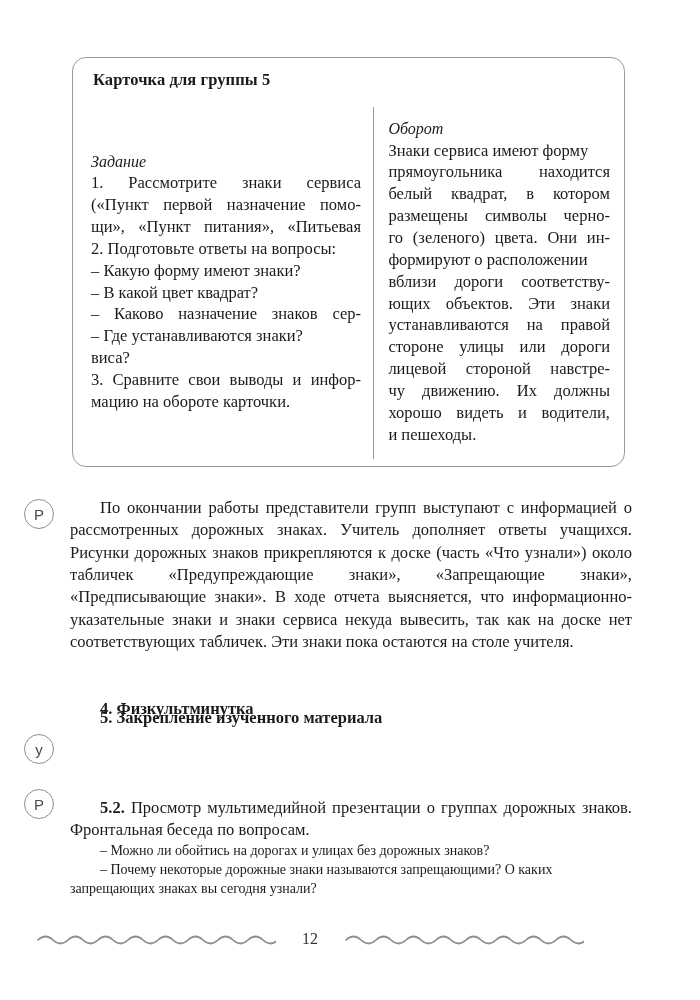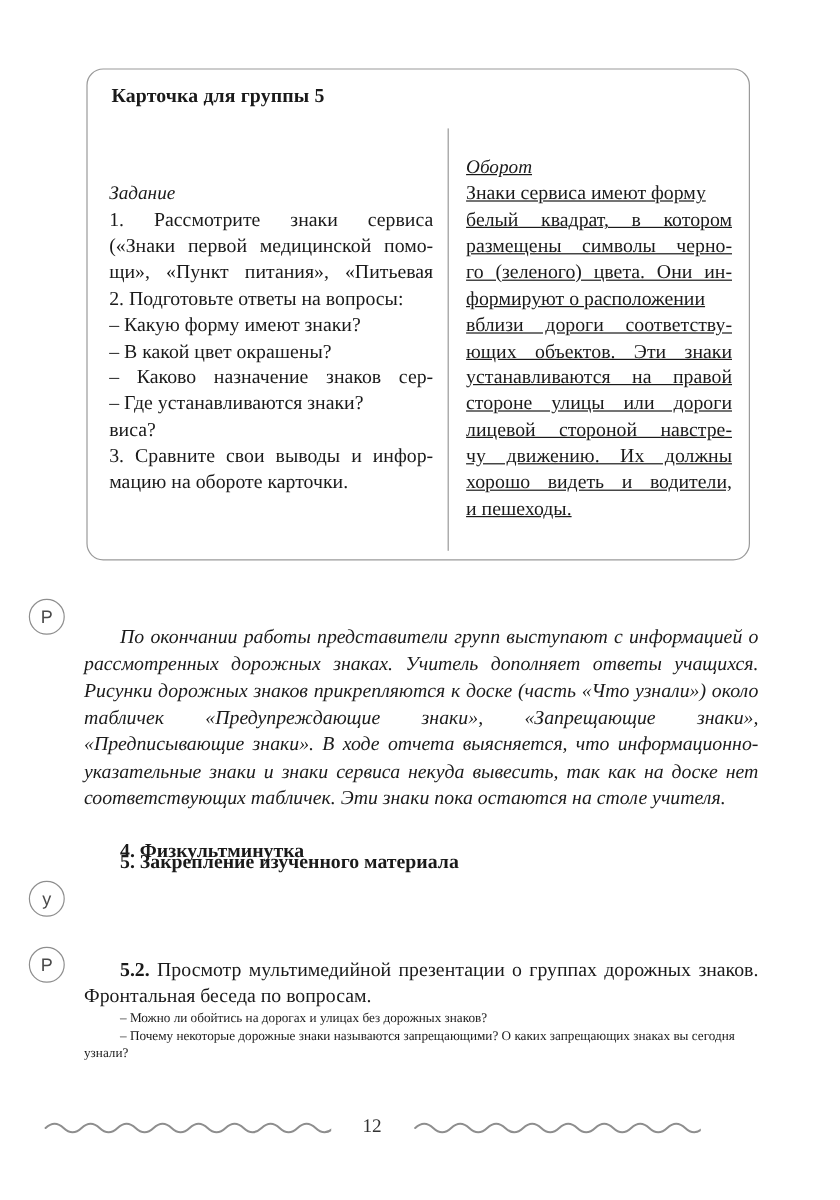--- a/index.html
+++ b/index.html
@@ -60,21 +60,20 @@
     width: 1.4px;
     background: #9a9a9a;
     margin: 2px 0 0 0;
     height: 352px;
     flex: 0 0 auto;
   }
   .col-right {
     flex: 1;
     padding: 0 14px 0 14px;
     box-sizing: border-box;
-    text-decoration: underline;
   }
   .sub-head {
     font-style: italic;
     font-size: 16px;
     line-height: 1.32;
     margin: 0 0 0 0;
   }
   .card-line {
     font-size: 16.5px;
     line-height: 1.325;
@@ -111,36 +110,36 @@
     width: 562px;
   }
   .body-par {
     font-size: 16.5px;
     line-height: 1.355;
     margin: 0;
     text-align: justify;
   }
   .body-par.indent { text-indent: 30px; }
 
-  #par-main { top: 520px; font-style: italic; }
+  #par-main { top: 497px; }
 
   .heading {
     position: absolute;
     left: 100px;
     font-size: 16.5px;
     font-weight: bold;
   }
   #head-4 { top: 672px; margin-top: 27px; }
   #head-5 { top: 708px; }
 
   #par-51 { top: 744px; }
   #par-52 { top: 797px; }
 
   .q-line {
-    font-size: 11px;
+    font-size: 14px;
     line-height: 1.355;
     margin: 0;
     text-indent: 30px;
     text-align: left;
   }
 
   b.num { font-weight: bold; }
 
   
   .footer {
@@ -170,37 +169,38 @@
 <div class="page">
 
   <div class="card">
     <div class="card-title">Карточка для группы 5</div>
 
     <div class="card-columns">
 
       <div class="col-left">
         <p class="sub-head">Задание</p>
         <p class="card-line just-both">1. Рассмотрите знаки сервиса</p>
-        <p class="card-line just-both">(«Знаки первой медицинской помо-</p>
+        <p class="card-line just-both">(«Пункт первой назначение помо-</p>
         <p class="card-line just-both">щи», «Пункт питания», «Питьевая</p>
         <p class="card-line">2. Подготовьте ответы на вопросы:</p>
         <p class="card-line">– Какую форму имеют знаки?</p>
-        <p class="card-line">– В какой цвет окрашены?</p>
+        <p class="card-line">– В какой цвет квадрат?</p>
         <p class="card-line just-both">– Каково назначение знаков сер-</p>
         <p class="card-line">– Где устанавливаются знаки?</p>
         <p class="card-line">виса?</p>
         <p class="card-line just-both">3. Сравните свои выводы и инфор-</p>
         <p class="card-line">мацию на обороте карточки.</p>
       </div>
 
       <div class="col-divider"></div>
 
       <div class="col-right">
         <p class="sub-head">Оборот</p>
         <p class="card-line">Знаки сервиса имеют форму</p>
+        <p class="card-line just-both">прямоугольника находится</p>
         <p class="card-line just-both">белый квадрат, в котором</p>
         <p class="card-line just-both">размещены символы черно-</p>
         <p class="card-line just-both">го (зеленого) цвета. Они ин-</p>
         <p class="card-line">формируют о расположении</p>
         <p class="card-line just-both">вблизи дороги соответству-</p>
         <p class="card-line just-both">ющих объектов. Эти знаки</p>
         <p class="card-line just-both">устанавливаются на правой</p>
         <p class="card-line just-both">стороне улицы или дороги</p>
         <p class="card-line just-both">лицевой стороной навстре-</p>
         <p class="card-line just-both">чу движению. Их должны</p>

